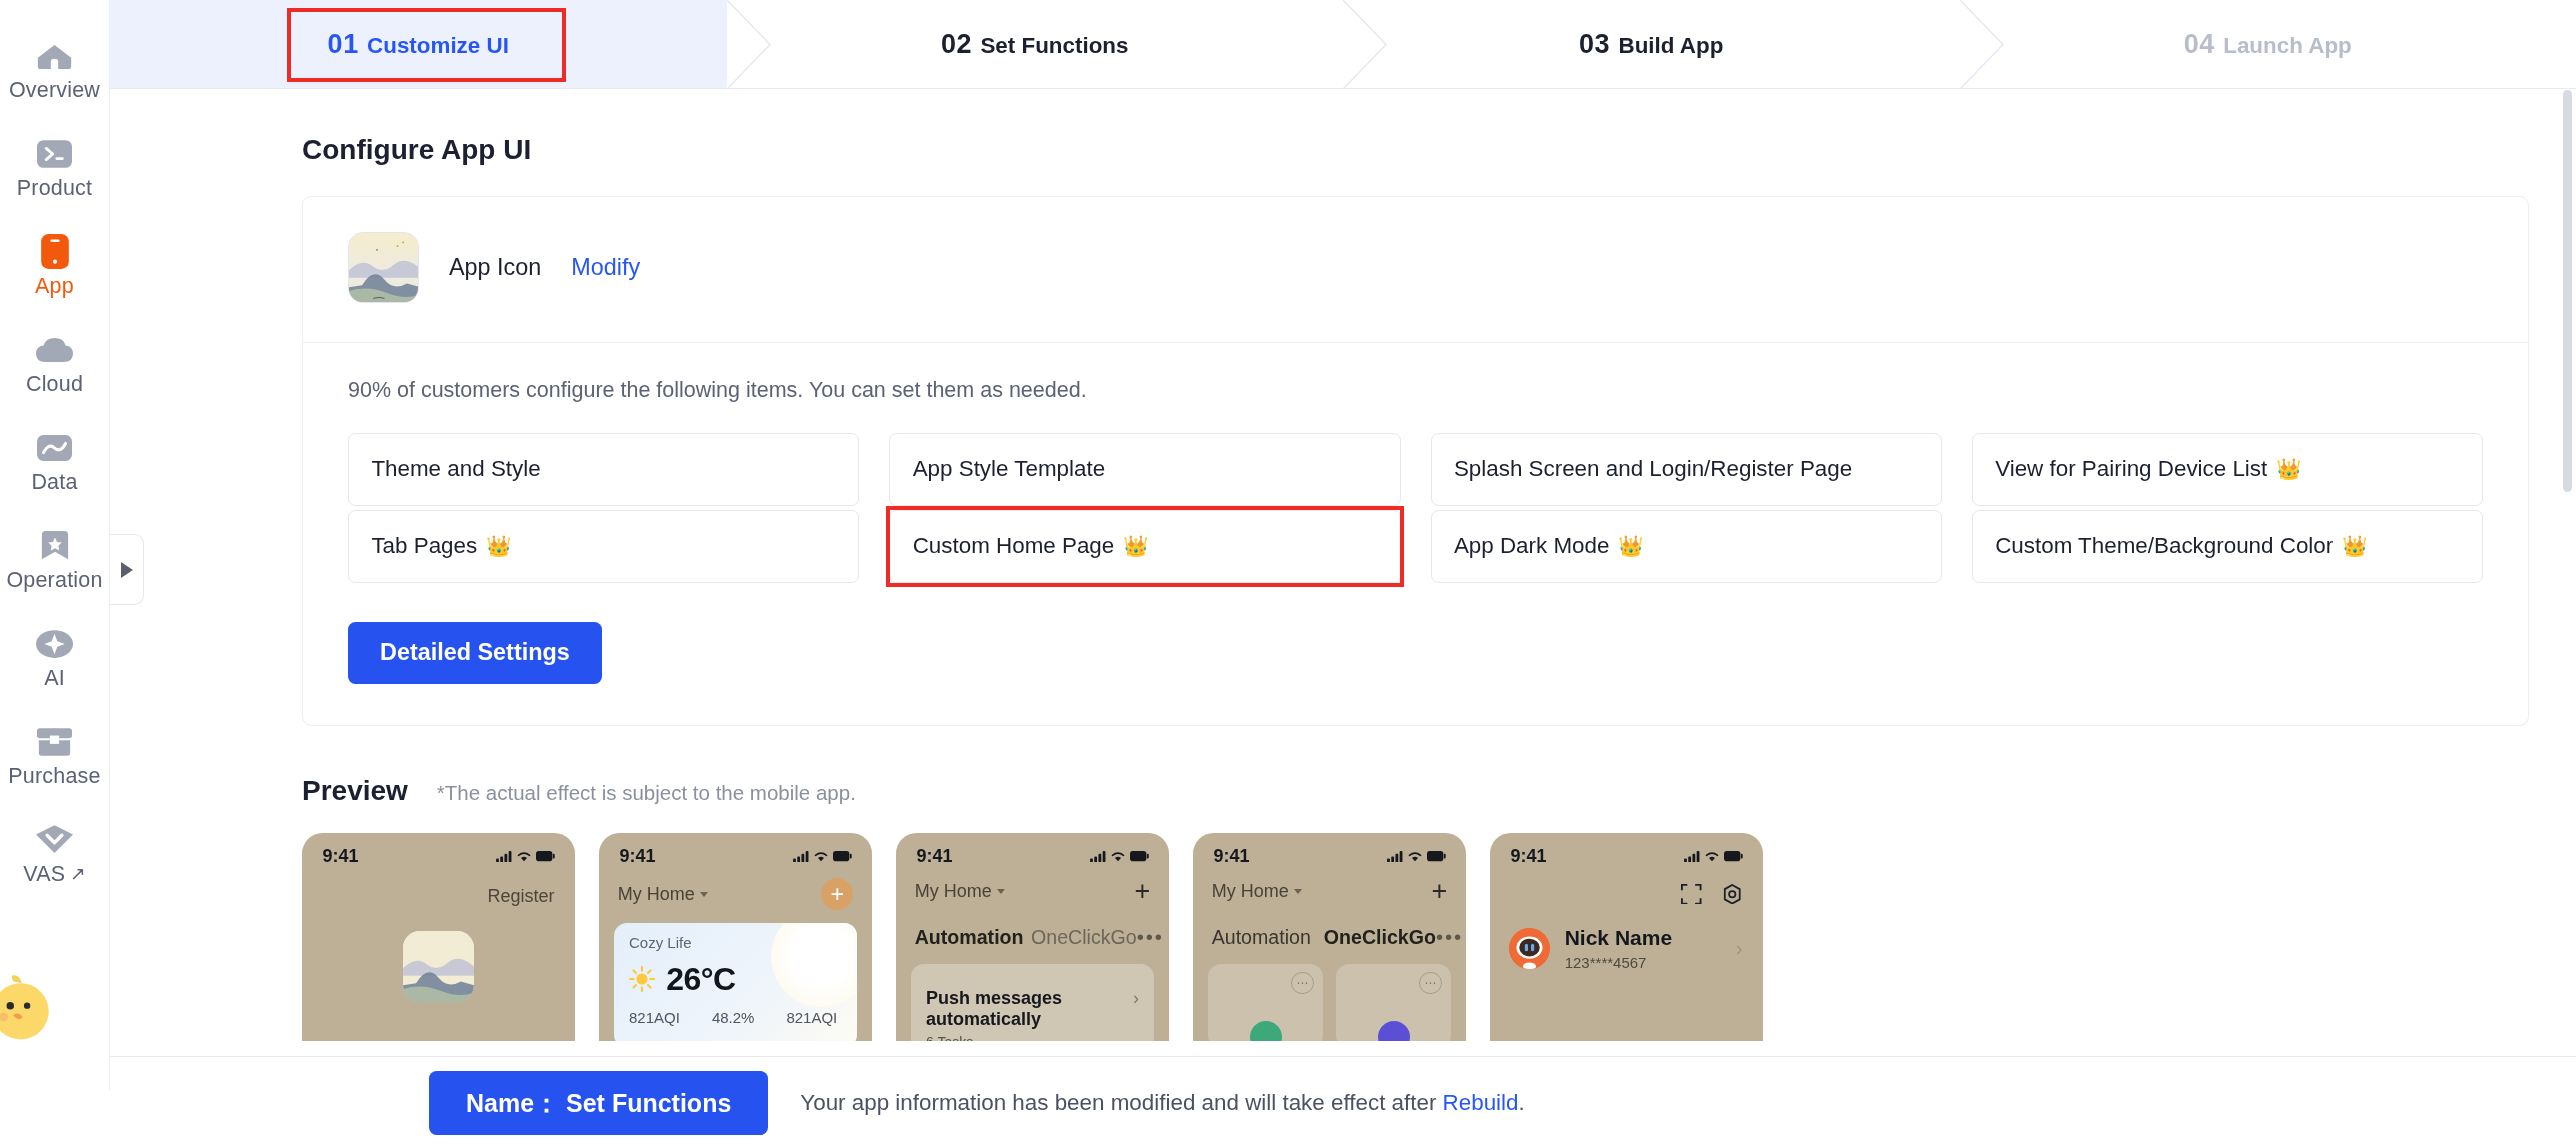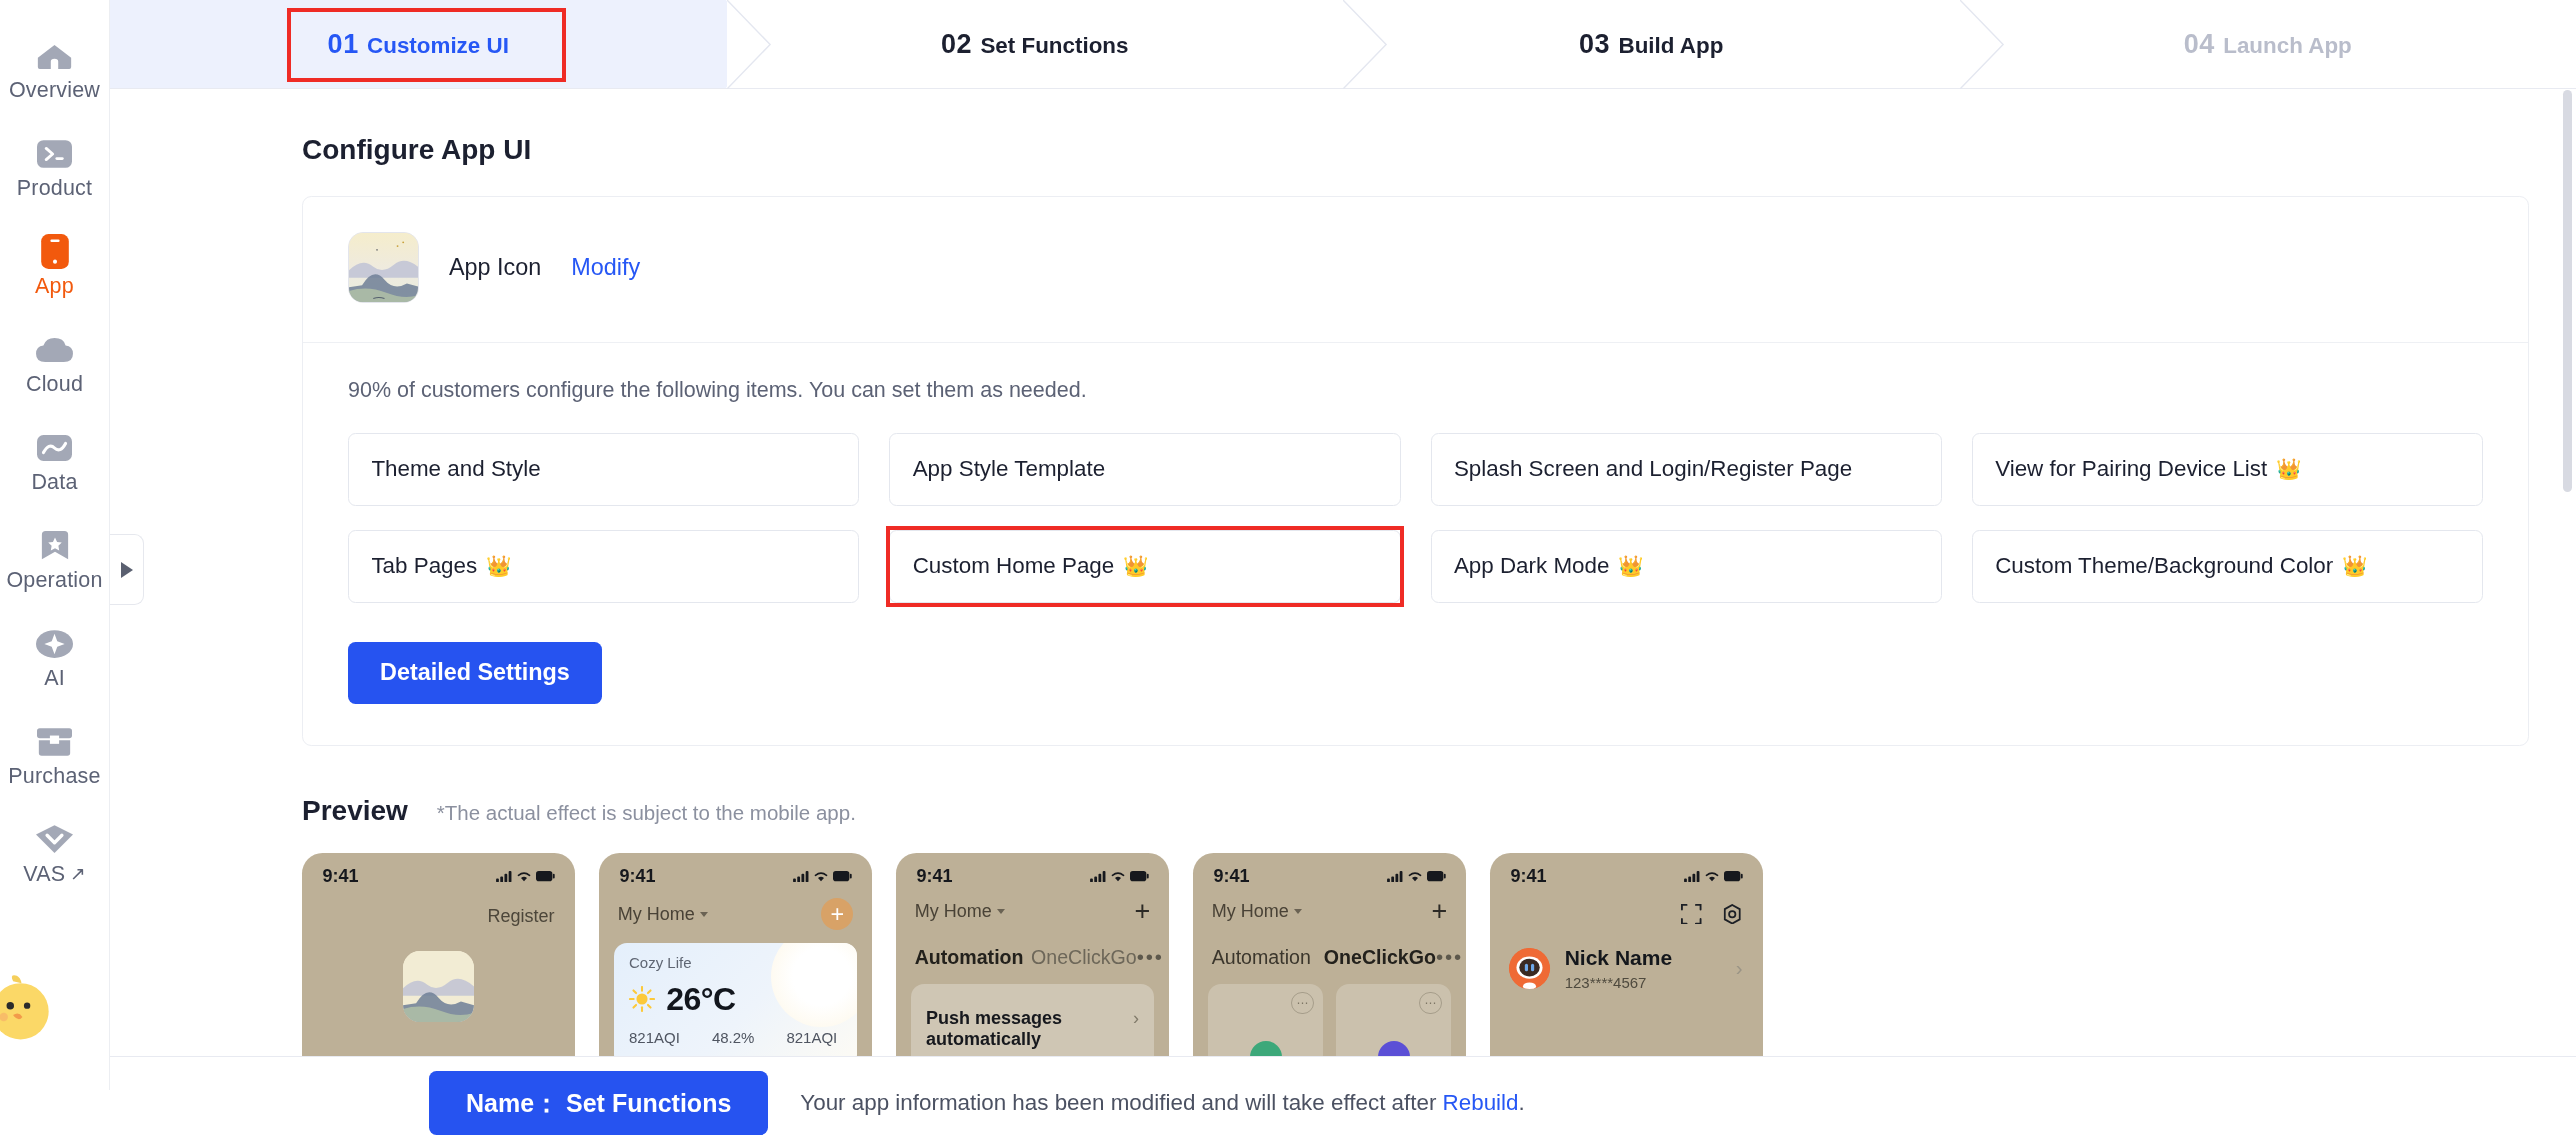--- a/index.html
+++ b/index.html
@@ -90,21 +90,21 @@
     overflow: hidden; flex: 0 0 71px; position: relative; background: #f3ecd8;
   }
   .icon-label { font-size: 23.4px; color: #1c2030; }
   .icon-modify { font-size: 23.4px; color: #2657f5; cursor: pointer; }
 
   .card-divider { height: 0.9px; background: #eef0f4; margin: 39px -45px 0 -45px; }
 
   .hint { font-size: 21.5px; color: #5c6275; margin-top: 35px; }
 
   .opt-grid {
-    display: grid; grid-template-columns: repeat(4, 1fr); gap: 24px 30px; margin-top: 30px;
+    display: grid; grid-template-columns: repeat(4, 1fr); gap: 4px 30px; margin-top: 30px;
   }
   .opt {
     height: 73px; border: 0.9px solid #e4e7ee; border-radius: 7.5px; background: #fff;
     display: flex; align-items: center; padding: 0 22.4px; cursor: pointer;
     font-size: 22.4px; color: #1c2030; gap: 9.3px; position: relative;
   }
   .crown { font-size: 20.5px; line-height: 1; }
 
   .btn-primary {
     margin-top: 39px; height: 62px; padding: 0 32px; border: none; border-radius: 7.5px;

